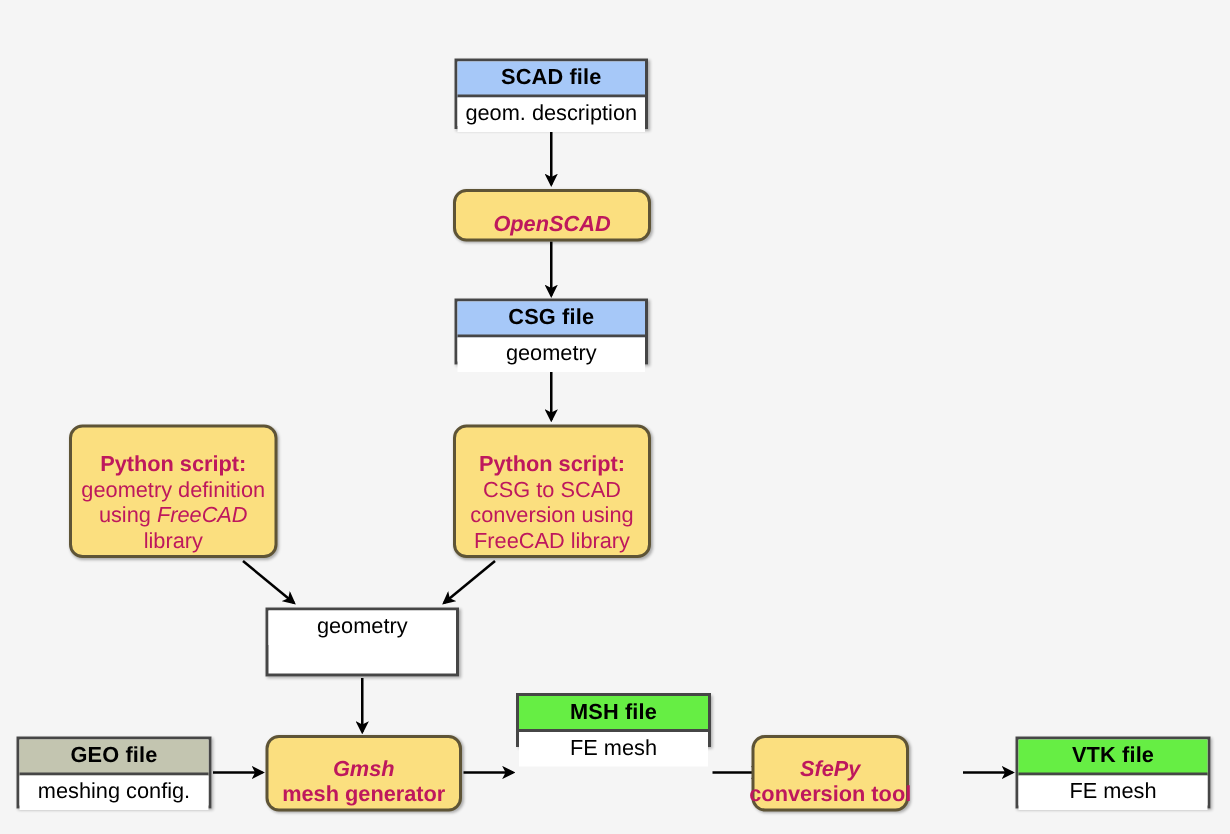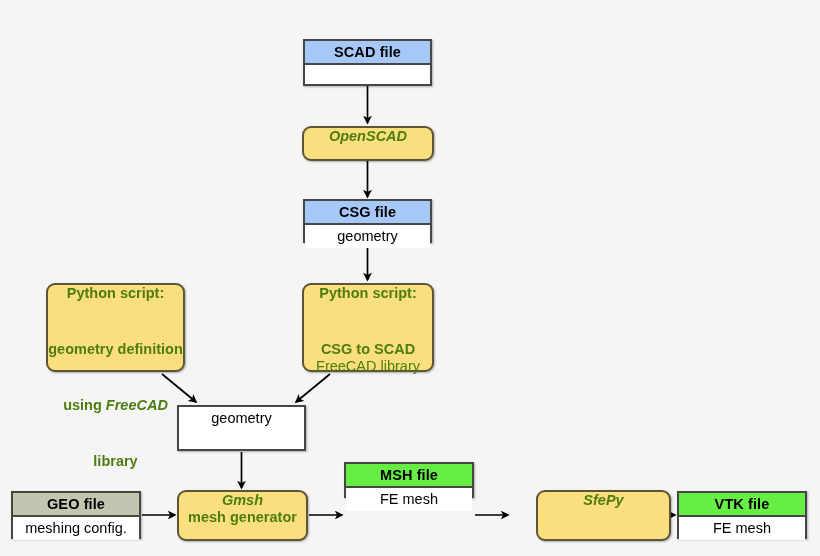--- a/index.html
+++ b/index.html
@@ -58,34 +58,34 @@
   .proc-node {
     position: absolute;
     border: 2px solid #5e5436;
     border-radius: 9px;
     box-sizing: border-box;
     background: #fbdf7f;
     box-shadow: 1px 1px 2px rgba(0,0,0,0.30);
     display: flex;
     flex-direction: column;
     align-items: center;
-    justify-content: flex-start;
+    justify-content: flex-end;
     text-align: center;
-    color: #4d7c0f;
+    color: #be185d;
     font-size: 14.5px;
     line-height: 17px;
   }
   .proc-node .ln {
     display: block;
     white-space: nowrap;
   }
   .ln.b  { font-weight: bold; }
   .ln.i  { }
   .ln.bi { font-weight: bold; font-style: italic; }
-  .ln.n  { font-weight: bold; font-style: normal; margin-top: 39px; }
+  .ln.n  { font-weight: normal; font-style: normal; }
   .w-em  { font-style: italic; }
 </style>
 </head>
 <body style="background: rgb(245, 245, 245);">
 
 <div id="canvas">
 
   <svg id="arrow-layer" viewBox="0 0 820 556" width="820" height="556" xmlns="http://www.w3.org/2000/svg">
     <defs>
       <marker id="ah" viewBox="0 0 10 10" refX="8.2" refY="5" markerWidth="5.2" markerHeight="5.2" orient="auto-start-reverse">
@@ -109,20 +109,21 @@
 
     <line x1="309" y1="515" x2="342" y2="515" stroke="#000000" stroke-width="1.7" marker-end="url(#ah)"></line>
 
     <line x1="475" y1="515" x2="508" y2="515" stroke="#000000" stroke-width="1.7" marker-end="url(#ah)"></line>
 
     <line x1="642" y1="515" x2="675" y2="515" stroke="#000000" stroke-width="1.7" marker-end="url(#ah)"></line>
   </svg>
 
   <div class="file-node" style="left: 303px; top: 39px; width: 129px; height: 47px; border-color: rgb(70, 70, 70);">
     <div class="fn-head" style="background-color: rgb(166, 200, 248); border-bottom-color: rgb(70, 70, 70);">SCAD file</div>
+    <div class="fn-body" style="background: rgb(255, 255, 255);">geom. description</div>
   </div>
 
   <div class="proc-node" style="left: 302px; top: 126px; width: 132px; height: 35px; background: rgb(251, 223, 127); border-color: rgb(94, 84, 54);">
     <span class="ln bi">OpenSCAD</span>
   </div>
 
   <div class="file-node" style="left: 303px; top: 199px; width: 129px; height: 44px; border-color: rgb(70, 70, 70);">
     <div class="fn-head" style="background-color: rgb(166, 200, 248); border-bottom-color: rgb(70, 70, 70);">CSG file</div>
     <div class="fn-body" style="background: rgb(255, 255, 255);">geometry</div>
   </div>
@@ -130,20 +131,21 @@
   <div class="proc-node" style="left: 46px; top: 283px; width: 139px; height: 89px; background: rgb(251, 223, 127); border-color: rgb(94, 84, 54);">
     <span class="ln b">Python script:</span>
     <span class="ln n">geometry definition</span>
     <span class="ln n"><span>using </span><span class="w-em">FreeCAD</span></span>
     <span class="ln n">library</span>
   </div>
 
   <div class="proc-node" style="left: 302px; top: 283px; width: 132px; height: 89px; background: rgb(251, 223, 127); border-color: rgb(94, 84, 54);">
     <span class="ln b">Python script:</span>
     <span class="ln n">CSG to SCAD</span>
+    <span class="ln n">conversion using</span>
     <span class="ln i">FreeCAD library</span>
   </div>
 
   <div class="file-node" style="left: 177px; top: 405px; width: 129px; height: 46px; border-color: rgb(70, 70, 70);">
     <div class="fn-body" style="background: rgb(255, 255, 255);">geometry</div>
   </div>
 
   <div class="file-node" style="left: 11px; top: 491px; width: 130px; height: 48px; border-color: rgb(70, 70, 70);">
     <div class="fn-head" style="background-color: rgb(195, 197, 176); border-bottom-color: rgb(70, 70, 70);">GEO file</div>
     <div class="fn-body" style="background: rgb(255, 255, 255);">meshing config.</div>
@@ -152,22 +154,23 @@
   <div class="proc-node" style="left: 177px; top: 490px; width: 131px; height: 51px; background: rgb(251, 223, 127); border-color: rgb(94, 84, 54);">
     <span class="ln bi">Gmsh</span>
     <span class="ln b">mesh generator</span>
   </div>
 
   <div class="file-node" style="left: 344px; top: 462px; width: 130px; height: 36px; border-color: rgb(70, 70, 70);">
     <div class="fn-head" style="background-color: rgb(102, 238, 68); border-bottom-color: rgb(70, 70, 70);">MSH file</div>
     <div class="fn-body" style="background: rgb(255, 255, 255);">FE mesh</div>
   </div>
 
-  <div class="proc-node" style="left: 536px; top: 490px; width: 135px; height: 51px; background: rgb(251, 223, 127); border-color: rgb(94, 84, 54);">
+  <div class="proc-node" style="left: 501px; top: 490px; width: 105px; height: 51px; background: rgb(251, 223, 127); border-color: rgb(94, 84, 54);">
     <span class="ln bi">SfePy</span>
+    <span class="ln b">conversion tool</span>
   </div>
 
   <div class="file-node" style="left: 677px; top: 491px; width: 130px; height: 48px; border-color: rgb(70, 70, 70);">
     <div class="fn-head" style="background-color: rgb(102, 238, 68); border-bottom-color: rgb(70, 70, 70);">VTK file</div>
     <div class="fn-body" style="background: rgb(255, 255, 255);">FE mesh</div>
   </div>
 
 </div>
 
 </body></html>

